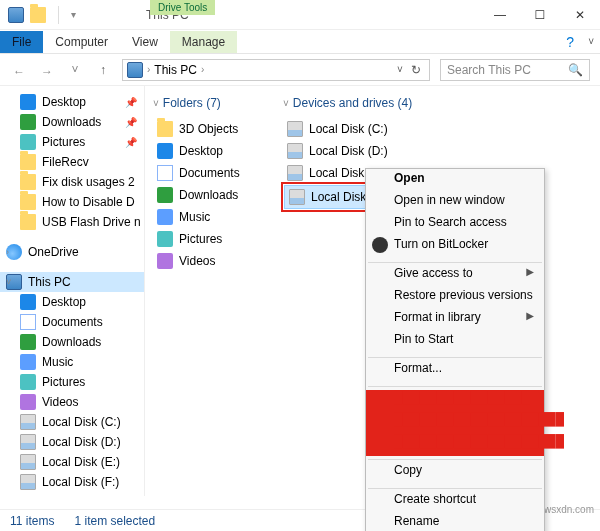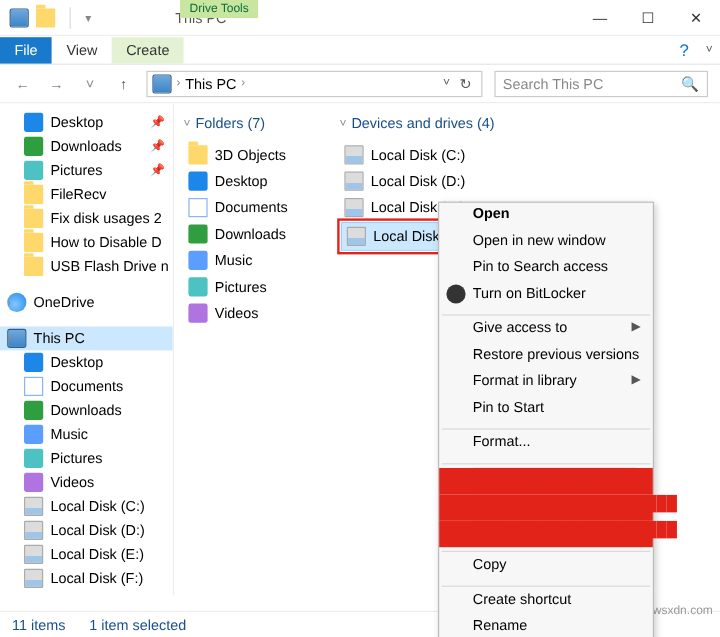--- a/index.html
+++ b/index.html
@@ -12,36 +12,36 @@
 .titlebar .sep { width: 1px; height: 18px; background: #ddd; margin: 0 6px; }
 .titlebar .title { flex: 0 0 auto; margin-left: 70px; color: #555; }
 .drivetools { margin-left: -10px; }
 .drivetools .dt { background: #c8e6a0; color: #0b6b3a; font-size: 10px; padding: 2px 8px; }
 .titlebar .spacer { flex: 1; }
 .titlebar .winbtn { width: 40px; height: 30px; display: flex; align-items: center; justify-content: center; color: #333; }
 
 
 .ribbon { height: 24px; display: flex; align-items: center; border-bottom: 1px solid #e5e5e5; position: relative; }
 .ribbon .tab { padding: 4px 12px; color: #333; }
-.ribbon .tab.file { background: #1979ca; color: #ffffff; }
+.ribbon .tab.file { background: #1979ca; color: #0f172a; }
 .ribbon .help { position: absolute; right: 26px; color: #0078d7; font-size: 14px; }
 .ribbon .expand { position: absolute; right: 6px; color: #555; font-size: 10px; }
 
 
 .addrrow { height: 32px; display: flex; align-items: center; gap: 10px; padding: 0 10px; border-bottom: 1px solid #eee; }
 .navbtn { color: #888; width: 18px; text-align: center; }
 .navbtn.active { color: #555; }
 .addrbox { flex: 1; height: 22px; border: 1px solid #ccc; display: flex; align-items: center; padding: 0 4px; }
 .addrbox .pcico { width: 16px; height: 16px; margin-right: 4px; }
 .addrbox .crumb { padding: 0 4px; }
 .addrbox .chev { color: #888; font-size: 10px; }
 .addrbox .flex { flex: 1; }
 .addrbox .dd { color: #555; font-size: 10px; padding: 0 4px; }
 .addrbox .refresh { color: #555; padding: 0 4px; }
-.searchbox { width: 178px; height: 22px; border: 1px solid #ccc; display: flex; align-items: center; padding: 0 6px; color: #888; }
+.searchbox { width: 150px; height: 22px; border: 1px solid #ccc; display: flex; align-items: center; padding: 0 6px; color: #888; }
 .searchbox .flex { flex: 1; }
 .searchbox .mag { font-size: 12px; color: #555; }
 
 
 .bodywrap { display: flex; height: 410px; }
 .sidebar { width: 145px; overflow: hidden; padding: 6px 0; border-right: 1px solid #eee; }
 .sbitem { display: flex; align-items: center; height: 20px; padding-left: 20px; gap: 6px; white-space: nowrap; position: relative; }
 .sbitem.group { padding-left: 6px; }
 .sbitem.sel { background: #cce8ff; }
 .sbitem .ico { width: 16px; height: 16px; flex: 0 0 16px; }
@@ -101,22 +101,23 @@
   </div>
   <div class="title">This PC</div>
   <div class="spacer"></div>
   <div class="winbtn">—</div>
   <div class="winbtn">☐</div>
   <div class="winbtn close">✕</div>
 </div>
 
 <div class="ribbon">
   <div class="tab file">File</div>
+  <div class="tab">Computer</div>
   <div class="tab">View</div>
-  <div class="tab" style="background:#e4f2d4;">Create</div>
+  <div class="tab" style="background:#e4f2d4;">Manage</div>
   <div class="help">?</div>
   <div class="expand">˅</div>
 </div>
 
 <div class="addrrow">
   <div class="navbtn">←</div>
   <div class="navbtn">→</div>
   <div class="navbtn">˅</div>
   <div class="navbtn active">↑</div>
   <div class="addrbox">

